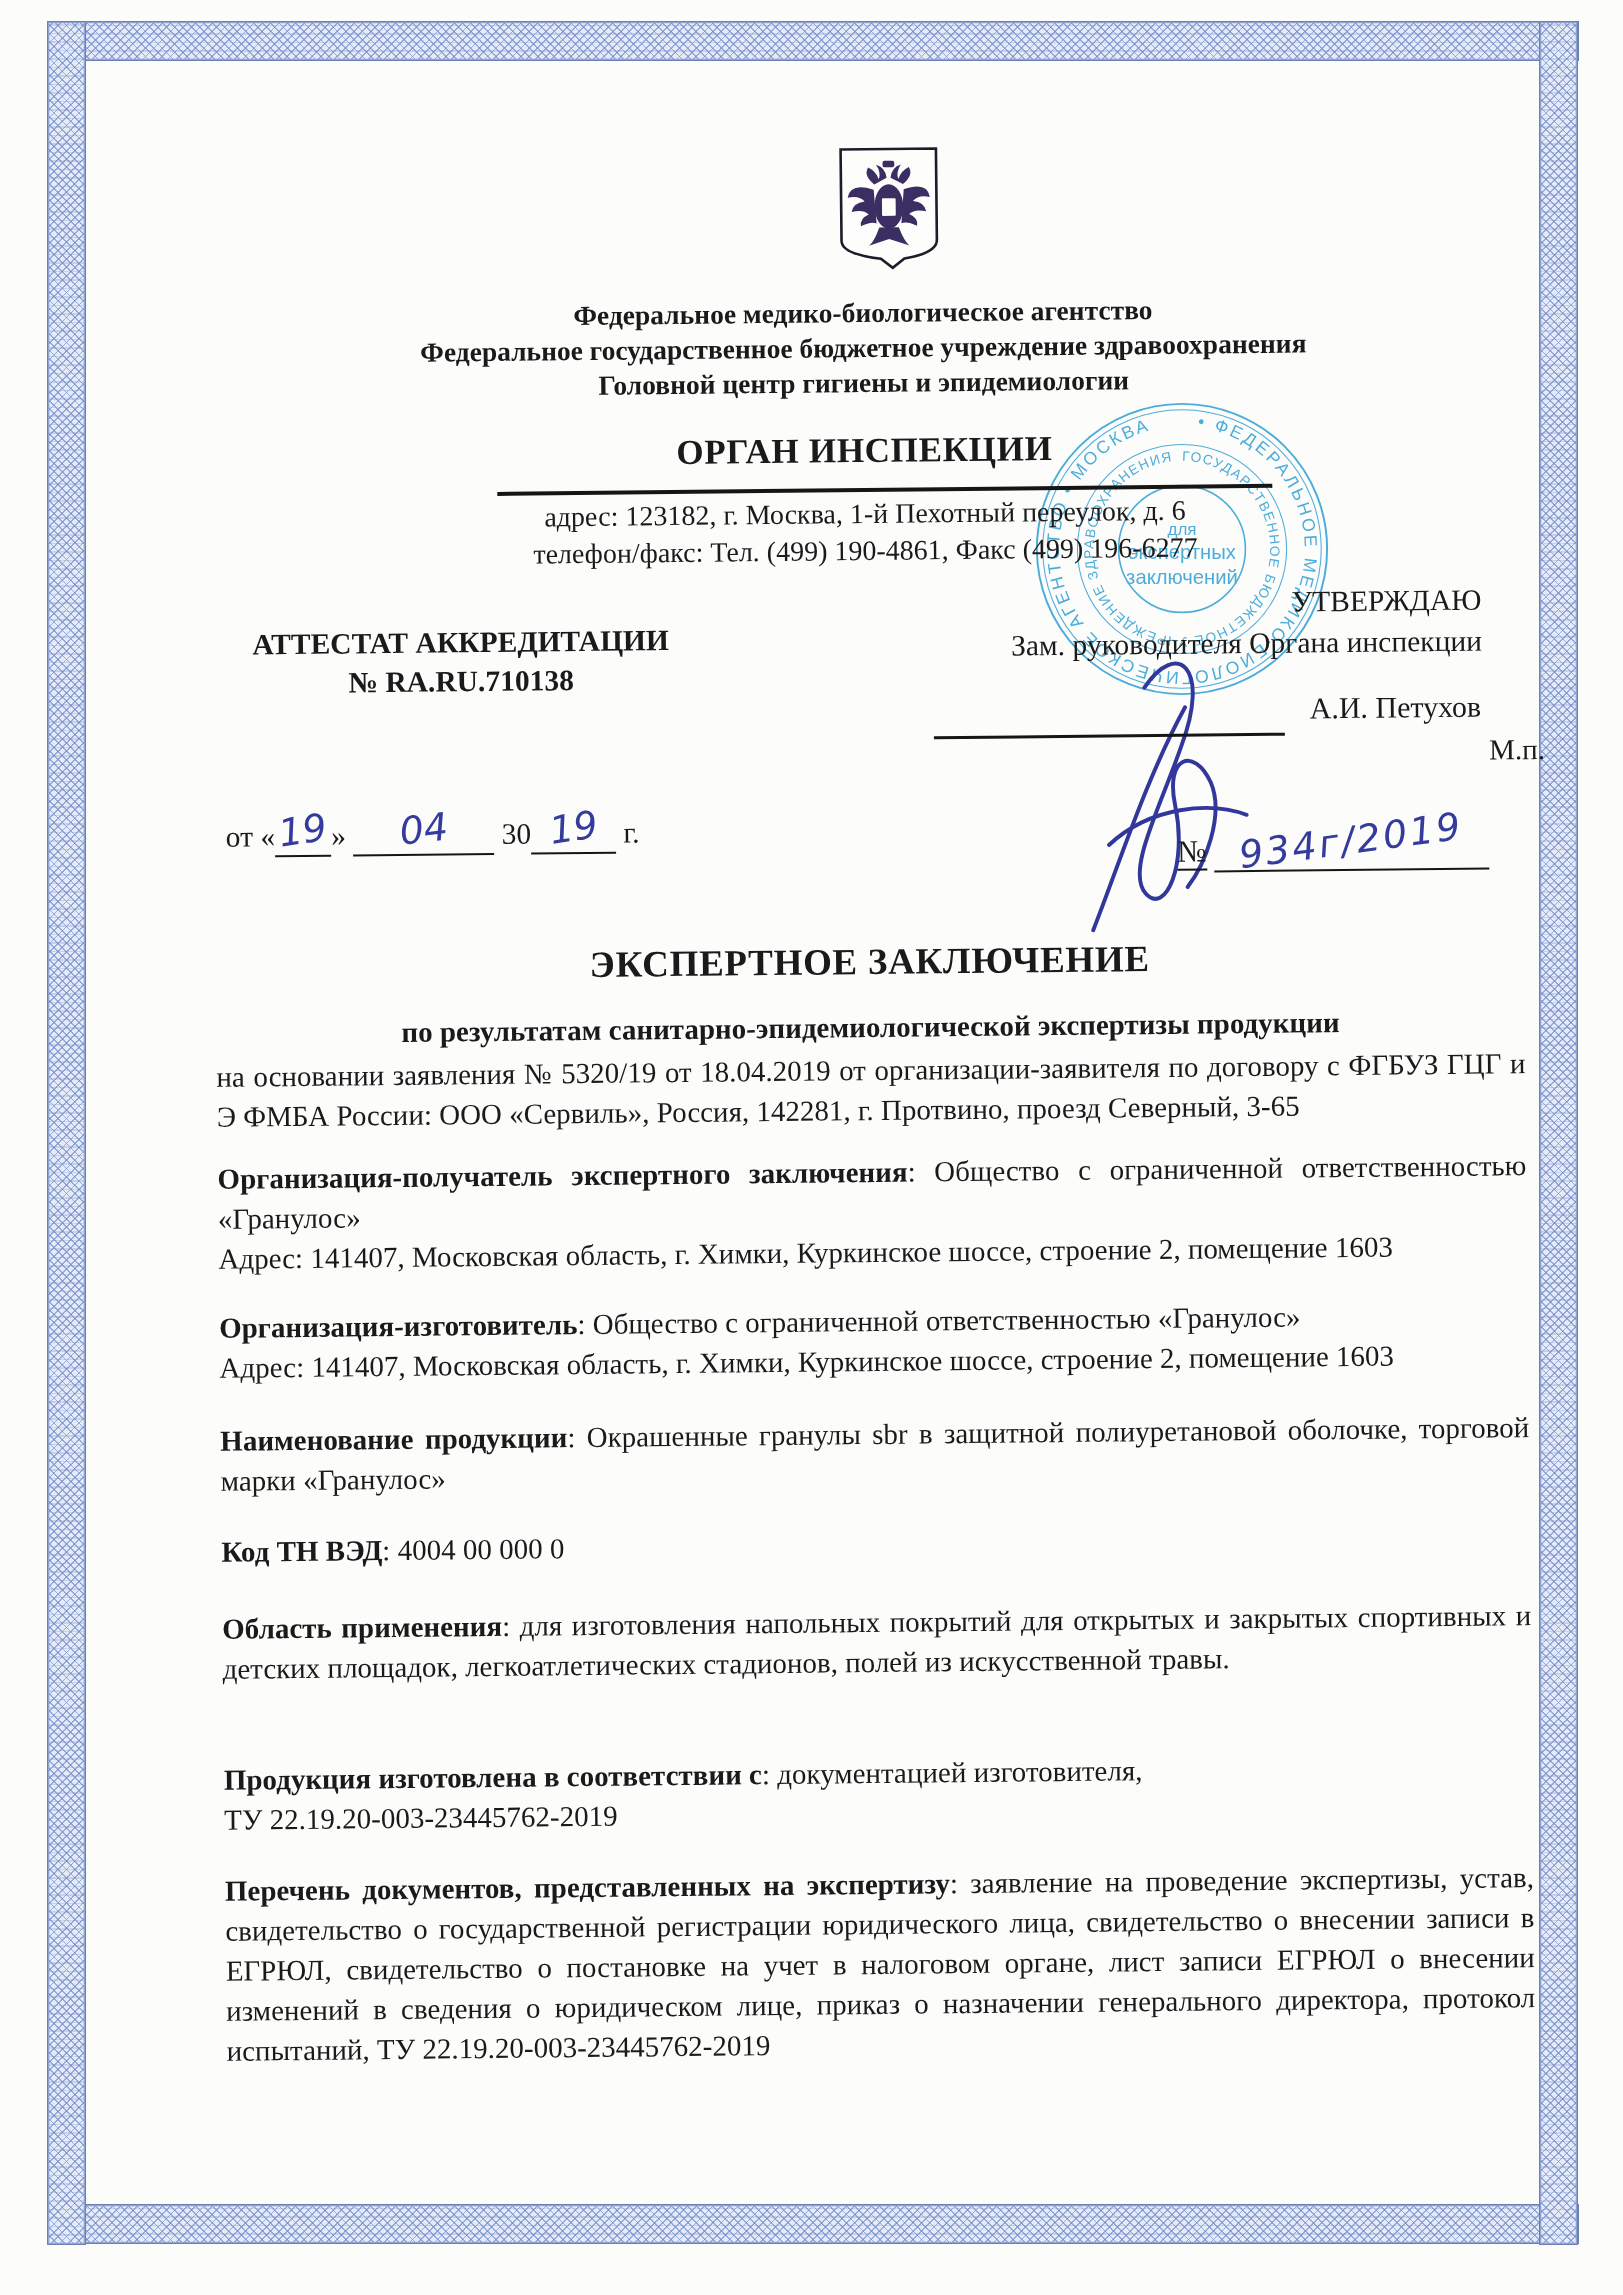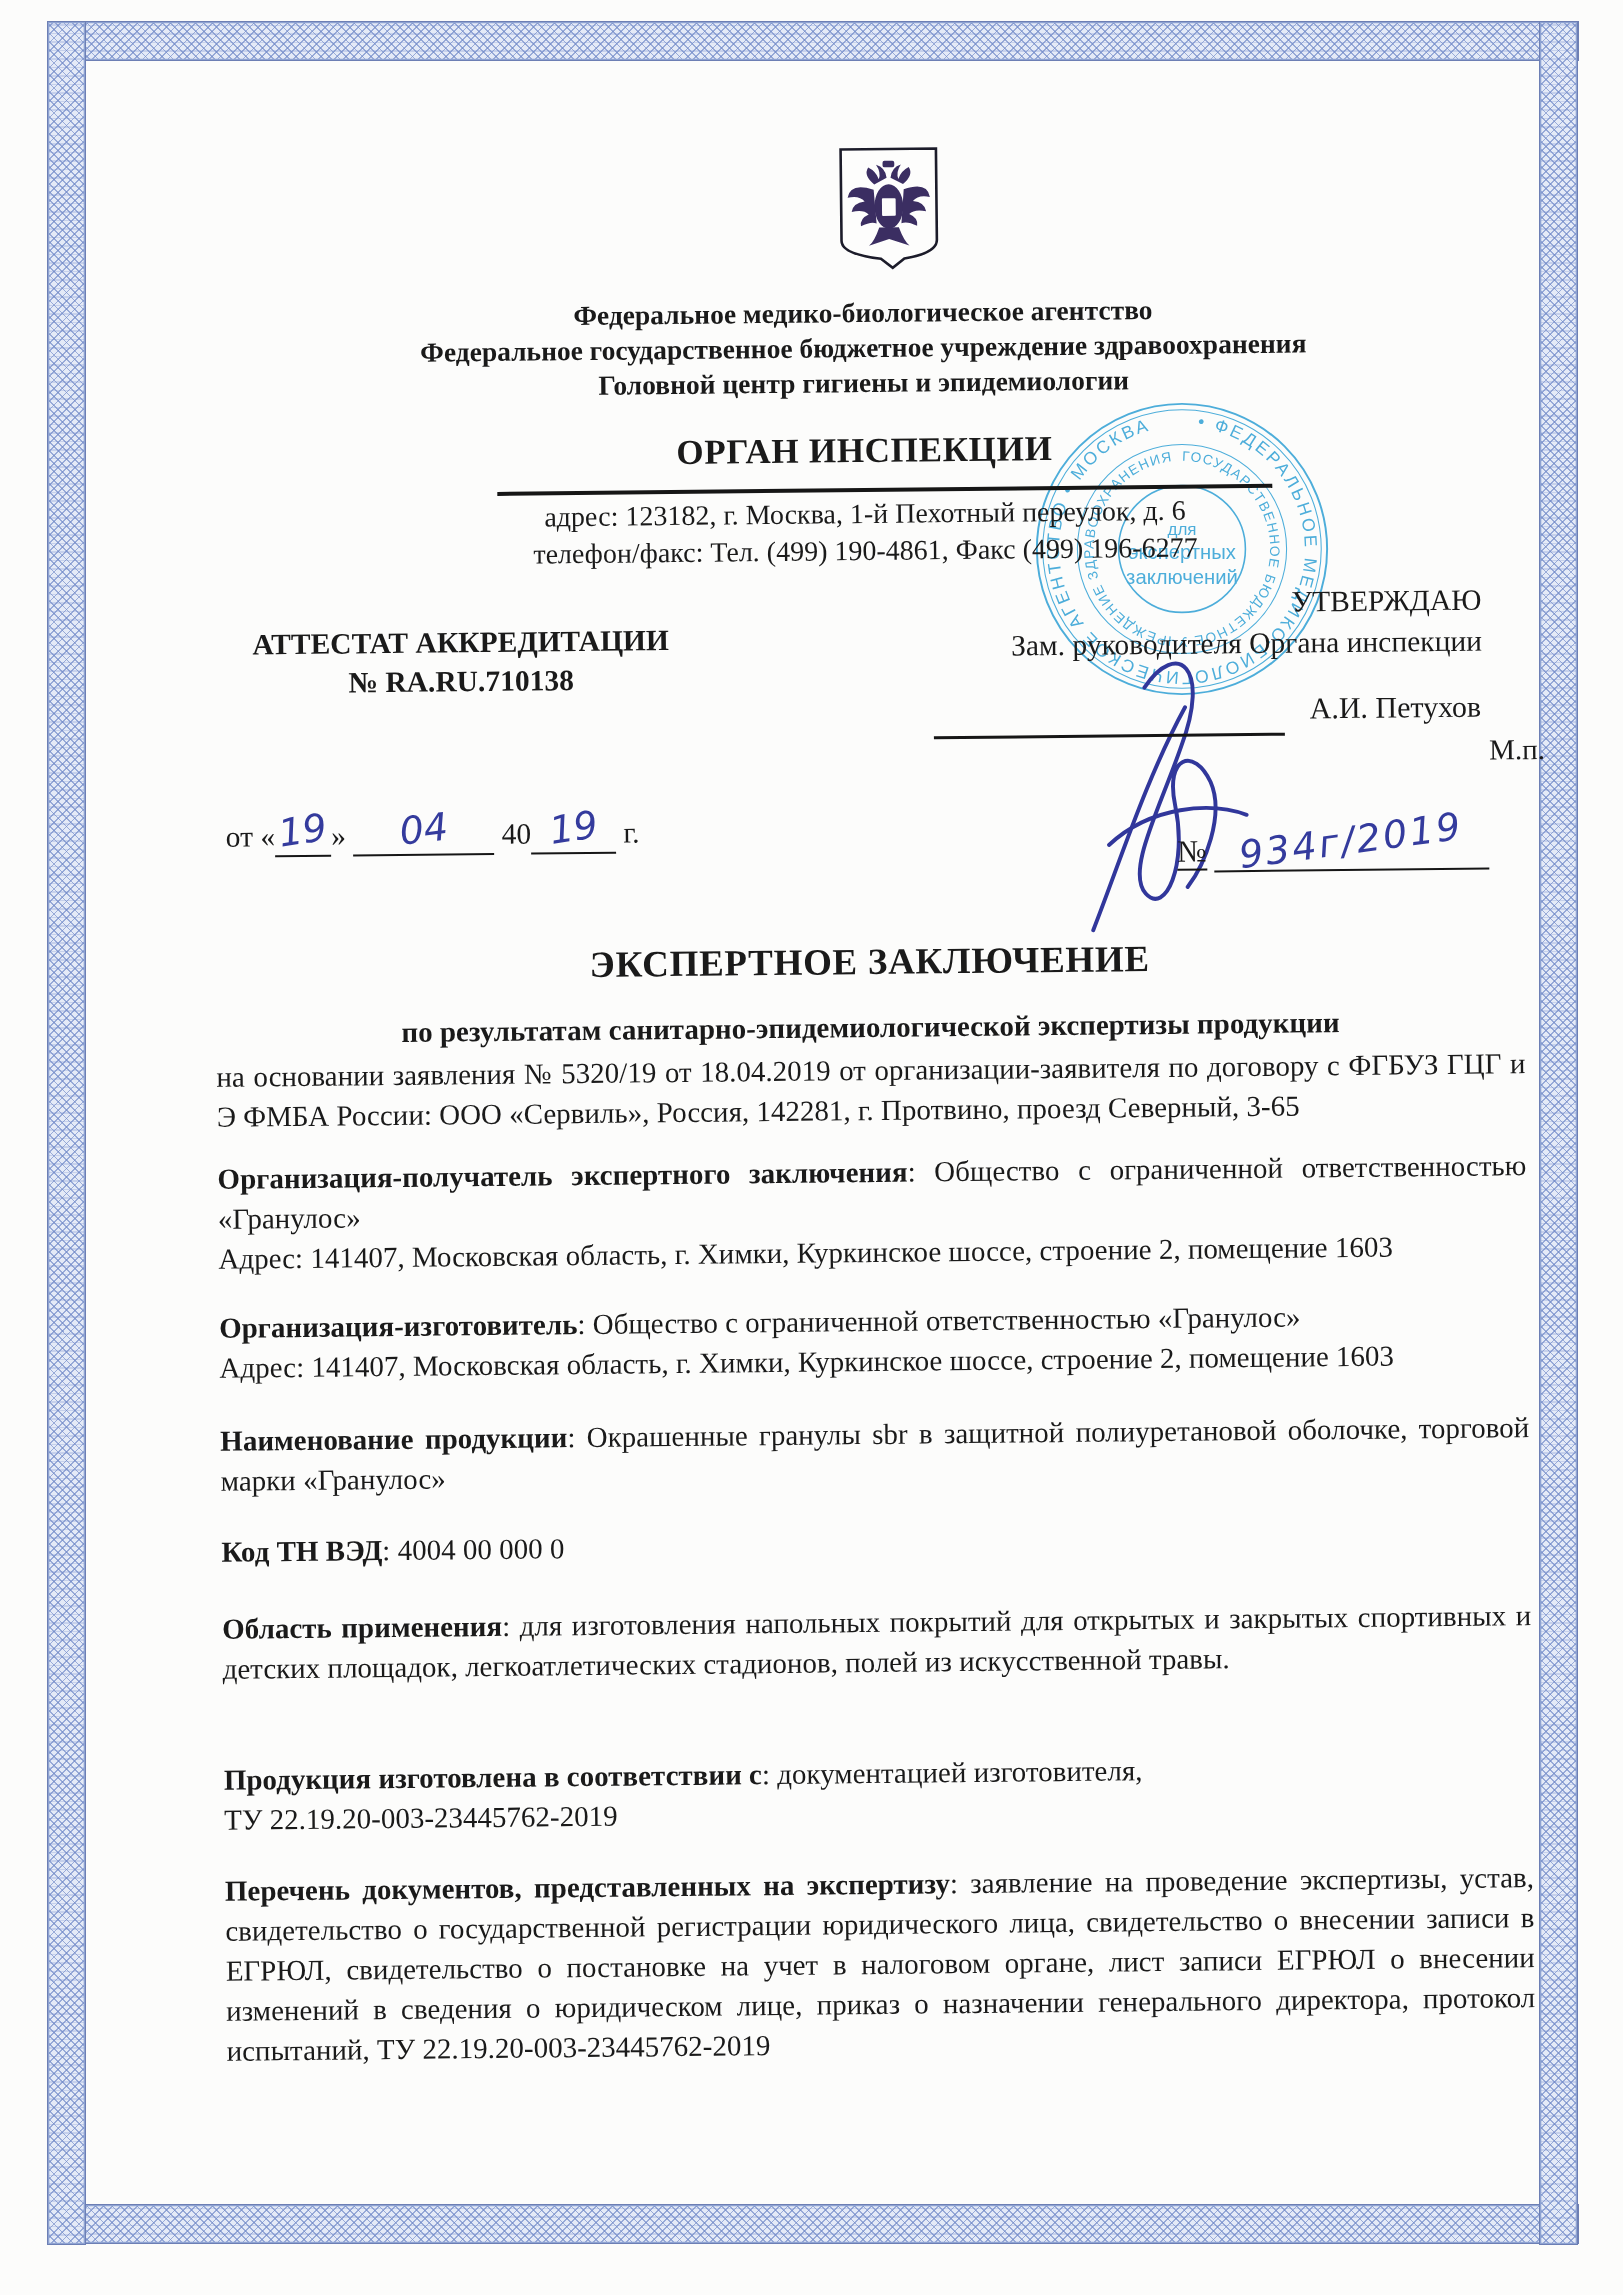--- a/index.html
+++ b/index.html
@@ -142,21 +142,21 @@
 
     <div class="abs approve">
       <div>УТВЕРЖДАЮ</div>
       <div>Зам. руководителя Органа инспекции</div>
     </div>
 
     <div class="abs sig-line"></div>
     <div class="abs approver-name">А.И. Петухов</div>
     <div class="abs seal-mp">М.п.</div>
 
-    <div class="abs date-row"><span>от «</span><span class="blank" style="width:56px"><span class="hand day">19</span></span><span>»</span> <span class="blank" style="width:141px"><span class="hand mon">04</span></span> <span>40</span><span class="blank" style="width:85px"><span class="hand yr">19</span></span> <span>г.</span></div>
+    <div class="abs date-row"><span>от «</span><span class="blank" style="width:56px"><span class="hand day">19</span></span><span>»</span> <span class="blank" style="width:141px"><span class="hand mon">04</span></span> <span>30</span><span class="blank" style="width:85px"><span class="hand yr">19</span></span> <span>г.</span></div>
 
     <div class="abs num-row"><span style="border-bottom:2.6px solid #161616;">№</span> <span class="blank" style="width:275px"><span class="hand num">934г/2019</span></span></div>
 
     <div class="abs center title-main">ЭКСПЕРТНОЕ ЗАКЛЮЧЕНИЕ</div>
     <div class="abs center title-sub">по результатам санитарно-эпидемиологической экспертизы продукции</div>
 
     <div class="abs para p-basis">на основании заявления № 5320/19 от 18.04.2019 от организации-заявителя по договору с ФГБУЗ ГЦГ и Э ФМБА России: ООО «Сервиль», Россия, 142281, г. Протвино, проезд Северный, 3-65</div>
 
     <div class="abs para p-recipient">
       <div><span class="bold">Организация-получатель экспертного заключения</span><span>: Общество с ограниченной ответственностью «Гранулос»</span></div>

